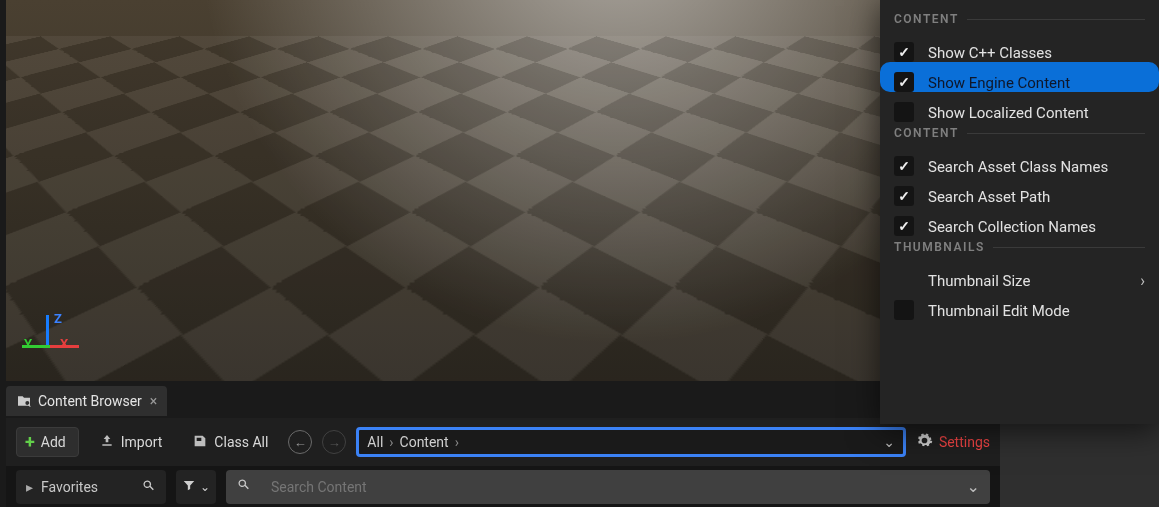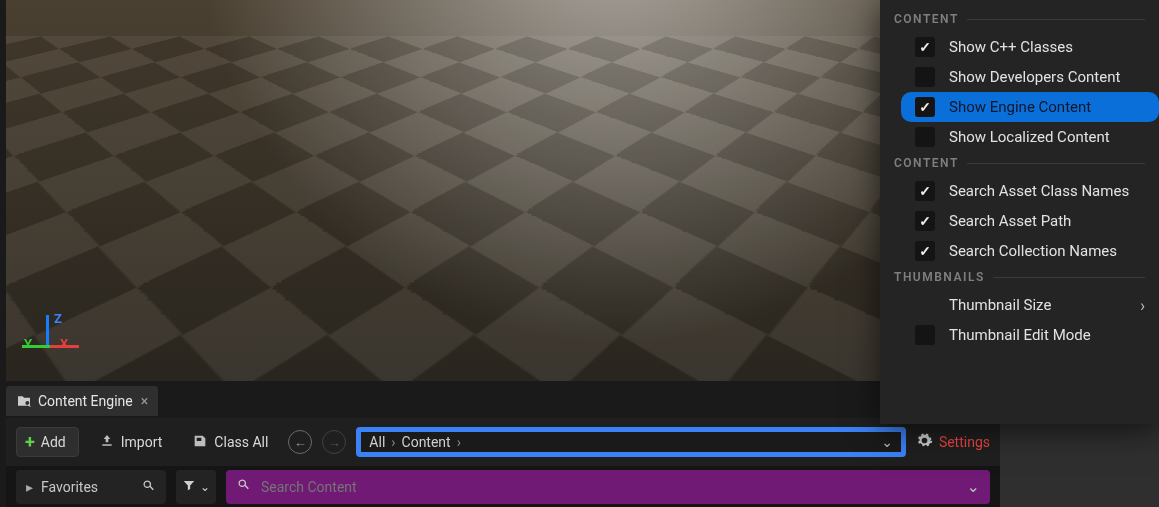--- a/index.html
+++ b/index.html
@@ -51,21 +51,21 @@
     display:flex; align-items:center; gap:6px;
     height:30px; padding:0 10px; border-radius:4px; font-size:14px; color:#d8d8d8;
   }
   .btn-add { border:1px solid #3b3b3b; background:#2e2e2e; padding:0 12px 0 8px; }
   .btn-add .plus { color:#62d04a; font-size:18px; font-weight:bold; line-height:1; }
   .btn svg { width:16px; height:16px; fill:#bdbdbd; }
   .navarrow { width:24px; height:24px; border:1.5px solid #6b6b6b; border-radius:50%;
               display:flex; align-items:center; justify-content:center; color:#9a9a9a; font-size:13px; }
   .navarrow.disabled { opacity:.45; }
   .path {
-    flex:1; height:30px; border:5px solid #3b82f6; border-radius:4px; background:#1a1a1a;
+    flex:1; height:30px; border:3px solid #3b82f6; border-radius:4px; background:#1a1a1a;
     display:flex; align-items:center; padding:0 8px; gap:6px; color:#cfcfcf; font-size:14px;
   }
   .path .chev { color:#888; font-size:14px; }
   .path .caret { margin-left:auto; color:#bbb; }
   .settingsbtn { display:flex; align-items:center; gap:6px; font-size:14px; color:#ef4444; }
   .settingsbtn svg { width:17px; height:17px; fill:#cfcfcf; }
 
   
   .cb2 {
     position:absolute; left:6px; top:466px; right:159px; height:41px;
@@ -73,22 +73,22 @@
   }
   .favbox {
     height:34px; background:#232323; border-radius:4px; display:flex; align-items:center;
     gap:8px; padding:0 10px; font-size:14px; min-width:150px;
   }
   .favbox .tri { color:#aaa; }
   .favbox .mag { margin-left:auto; }
   .filterbtn { height:34px; width:40px; background:#232323; border-radius:4px;
                display:flex; align-items:center; justify-content:center; gap:4px; color:#cfcfcf; }
   .searchbox {
-    flex:1; height:34px; background:#701a75; border-radius:4px;
-    display:flex; align-items:center; gap:10px; padding:0 10px;
+    flex:1; height:34px; background:#404040; border-radius:4px;
+    display:flex; align-items:center; gap:20px; padding:0 10px;
   }
   .searchbox input {
     flex:1; background:transparent; border:none; outline:none; color:#d0d0d0; font-size:14px;
   }
   .searchbox .caret { color:#bbb; }
   .mag svg { width:15px; height:15px; fill:#c8c8c8; }
 
   
   .rightpanel { position:absolute; right:0; top:0; width:159px; height:507px; background:#2f2f2f; }
 
@@ -99,21 +99,21 @@
     padding:8px 0 6px; font-size:15px; color:#e2e2e2;
     z-index:20;
   }
   .sect {
     display:flex; align-items:center; gap:8px;
     color:#7f7f7f; font-size:12px; letter-spacing:1.5px; font-weight:600;
     padding:4px 14px 6px;
   }
   .sect::after { content:""; flex:1; height:1px; background:#3a3a3a; }
   .row {
-    display:flex; align-items:center; height:30px; padding:0 14px; gap:14px;margin-left:21px;
+    display:flex; align-items:flex-end; height:30px; padding:0 14px; gap:14px;
   }
   .row.highlight { background:#0a6fd8; color:#0f172a;border-radius:10px; }
   .chk {
     width:20px; height:20px; border-radius:3px; background:#141414;
     display:flex; align-items:center; justify-content:center; flex-shrink:0;
   }
   .chk.on::after { content:"✓"; color:#eee; font-size:14px; font-weight:bold; }
   .row .label { flex:1; white-space:nowrap; }
   .row .sub { color:#c0c0c0; margin-left:auto; font-size:16px; }
   .row .spacer { width:20px; flex-shrink:0; }
@@ -135,21 +135,21 @@
 
 <div class="tabbar">
   <div class="tab">
     <span class="tabicon">
       <svg viewBox="0 0 24 24">
           <path d="M3 5h7l2 2h9v12H3z"></path>
           <circle cx="17" cy="15" r="3" fill="#2f2f2f"></circle>
           <path d="M19 17l3 3-1 1-3-3z"></path>
         </svg>
     </span>
-    <span>Content Engine</span>
+    <span>Content Browser</span>
     <span class="close">×</span>
   </div>
 </div>
 
 <div class="cb">
   <div class="btn btn-add">
     <span class="plus">+</span>
     <span>Add</span>
   </div>
   <div class="btn">
@@ -222,24 +222,20 @@
 
 <div class="rightpanel"></div>
 
 <div class="popup">
   <div class="sect">CONTENT</div>
   <div id="sec-content">
       <div class="row">
         <span class="chk on"></span>
         <span class="label">Show C++ Classes</span>
       </div>
-      <div class="row">
-        <span class="chk"></span>
-        <span class="label">Show Developers Content</span>
-      </div>
       <div class="row highlight">
         <span class="chk on"></span>
         <span class="label">Show Engine Content</span>
       </div>
       <div class="row">
         <span class="chk"></span>
         <span class="label">Show Localized Content</span>
       </div>
     </div>
 

